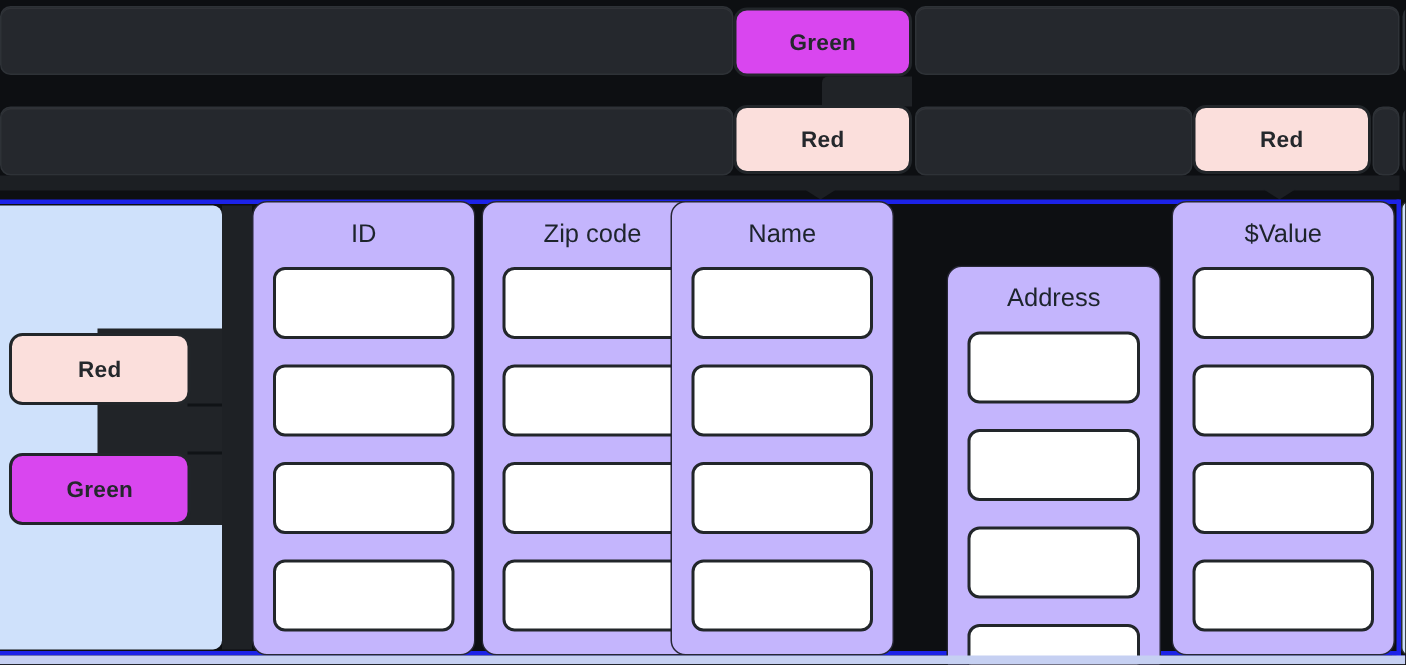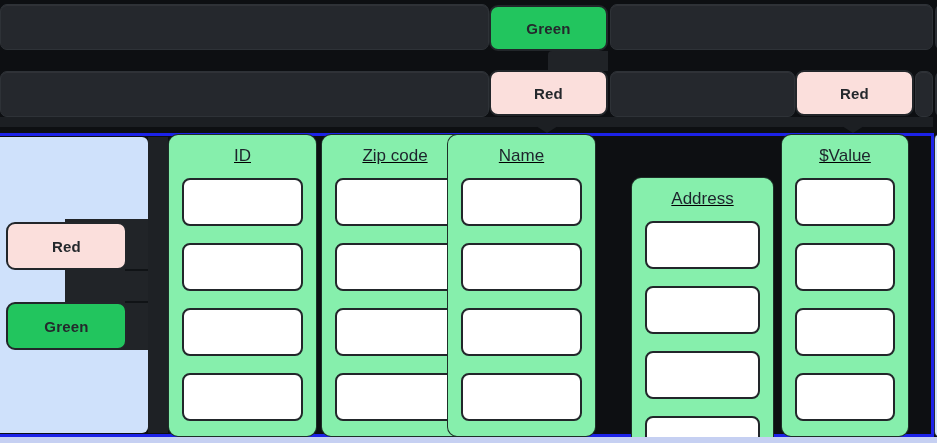--- a/index.html
+++ b/index.html
@@ -34,25 +34,25 @@
   .gap-strip{position:absolute;left:148px;top:137px;width:20px;height:296px;background:#1e2125;}
   .dark-block{position:absolute;left:65px;top:219px;width:83px;height:131px;background:#212428;}
   .seam{position:absolute;left:125px;width:23px;height:2px;background:#101316;}
   
   .badge{
     position:absolute;display:flex;align-items:center;justify-content:center;
     border:2px solid #22262a;border-radius:9px;box-sizing:border-box;
     font-size:15px;font-weight:bold;color:#24282c;letter-spacing:0.2px;
   }
   .badge.red{background:#fbdfdc;}
-  .badge.green{background:#22c55e;}
+  .badge.green{background:#d946ef;}
   
   .col{
-    position:absolute;top:134px;height:303px;background:#86efac;
-    border:1px solid rgba(10,13,16,0.85);border-radius:10px;box-sizing:border-box;text-decoration:underline;
+    position:absolute;top:134px;height:303px;background:#c4b5fd;
+    border:1px solid rgba(10,13,16,0.85);border-radius:10px;box-sizing:border-box;
   }
   .col-header{
     margin-top:11px;text-align:center;font-size:17px;font-weight:400;color:#1d242c;
   }
   .cells{
     position:absolute;top:43px;left:13px;right:13px;
     display:flex;flex-direction:column;gap:17px;
   }
   .cell{
     height:48px;background:#ffffff;border:2px solid #22262a;border-radius:8px;
@@ -126,21 +126,21 @@
   <div class="col" style="left:631px;width:143px;margin-top:43px;">
     <div class="col-header">Address</div>
     <div class="cells">
       <div class="cell"></div>
       <div class="cell"></div>
       <div class="cell"></div>
       <div class="cell"></div>
     </div>
   </div>
 
-  <div class="col" style="left:781px;width:128px;">
+  <div class="col" style="left:781px;width:149px;">
     <div class="col-header">$Value</div>
     <div class="cells">
       <div class="cell"></div>
       <div class="cell"></div>
       <div class="cell"></div>
       <div class="cell"></div>
     </div>
   </div>
 
   <div class="panel sliver"></div>

